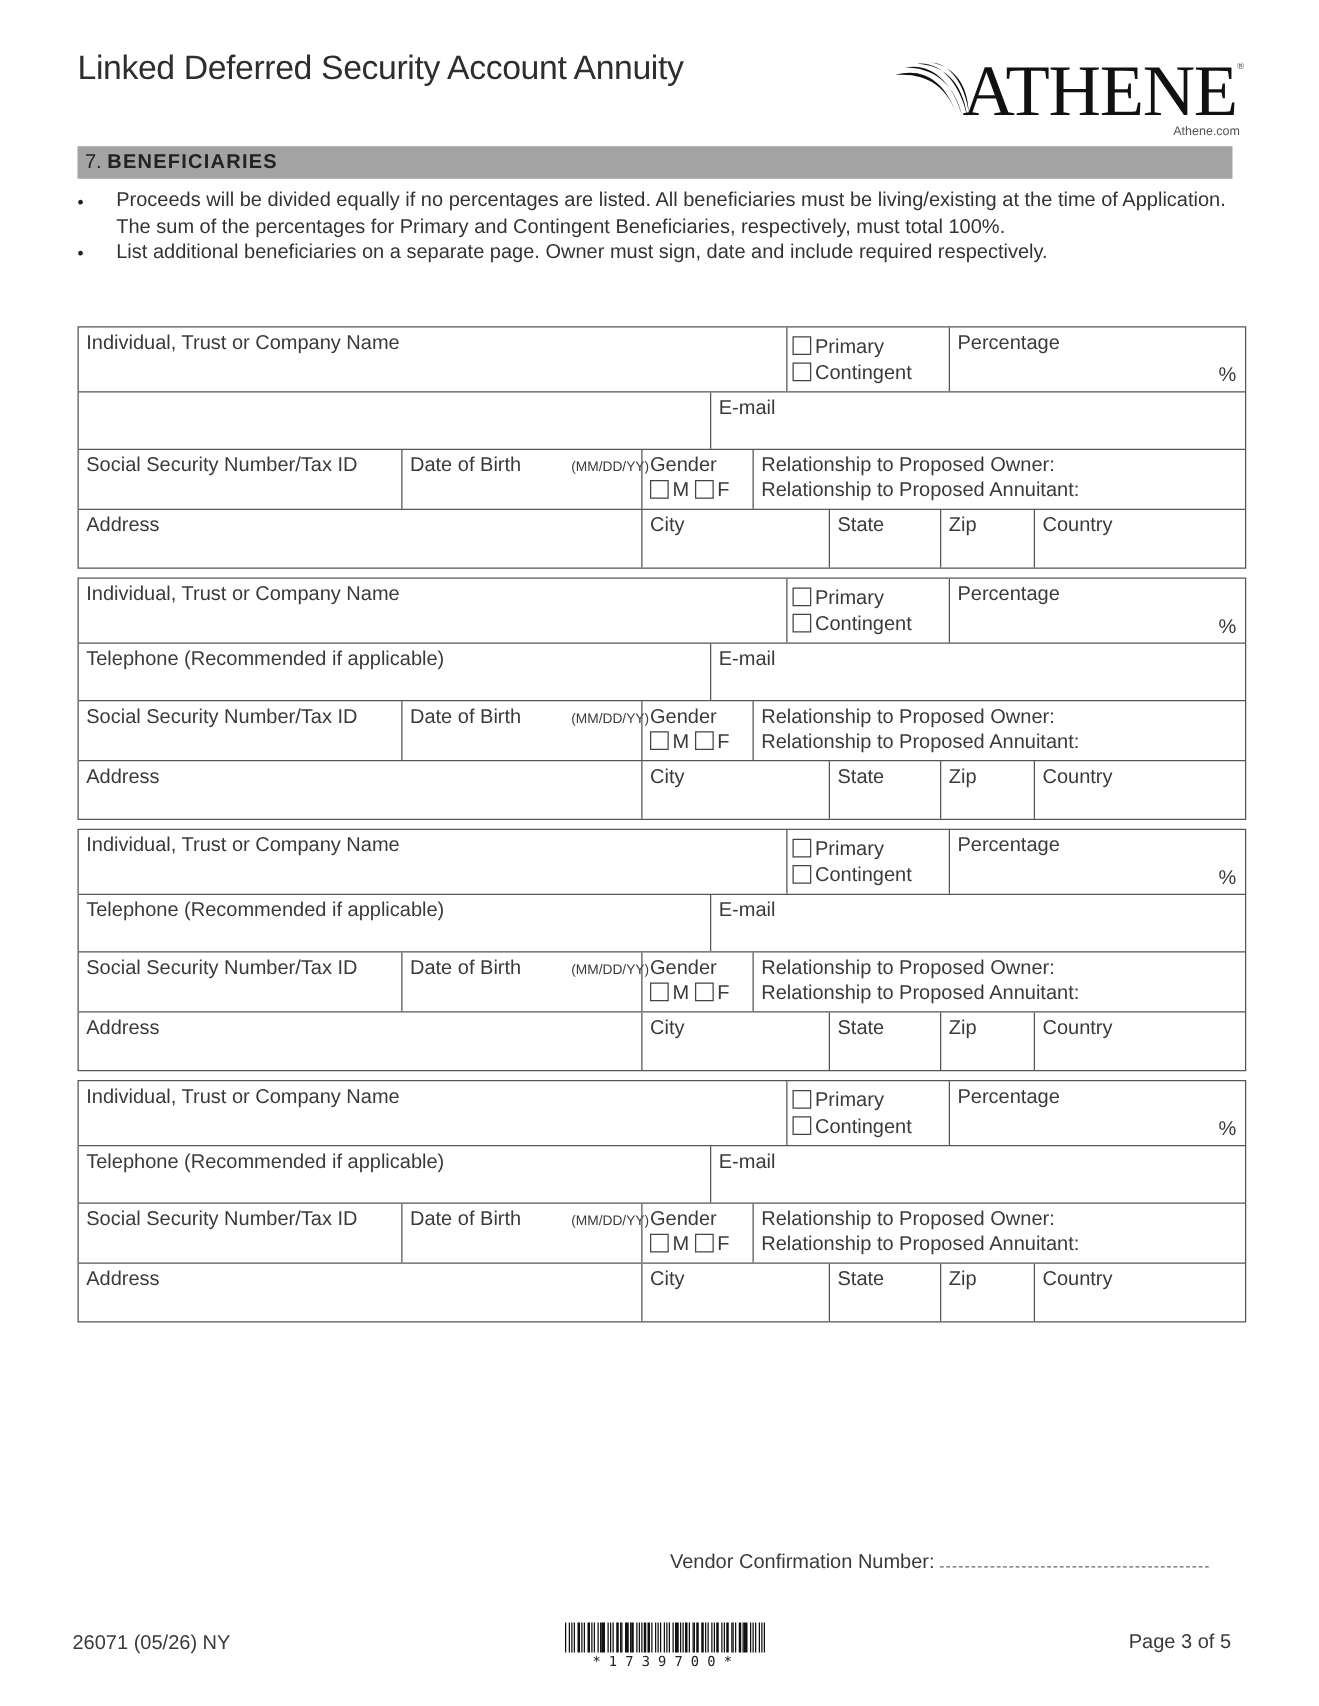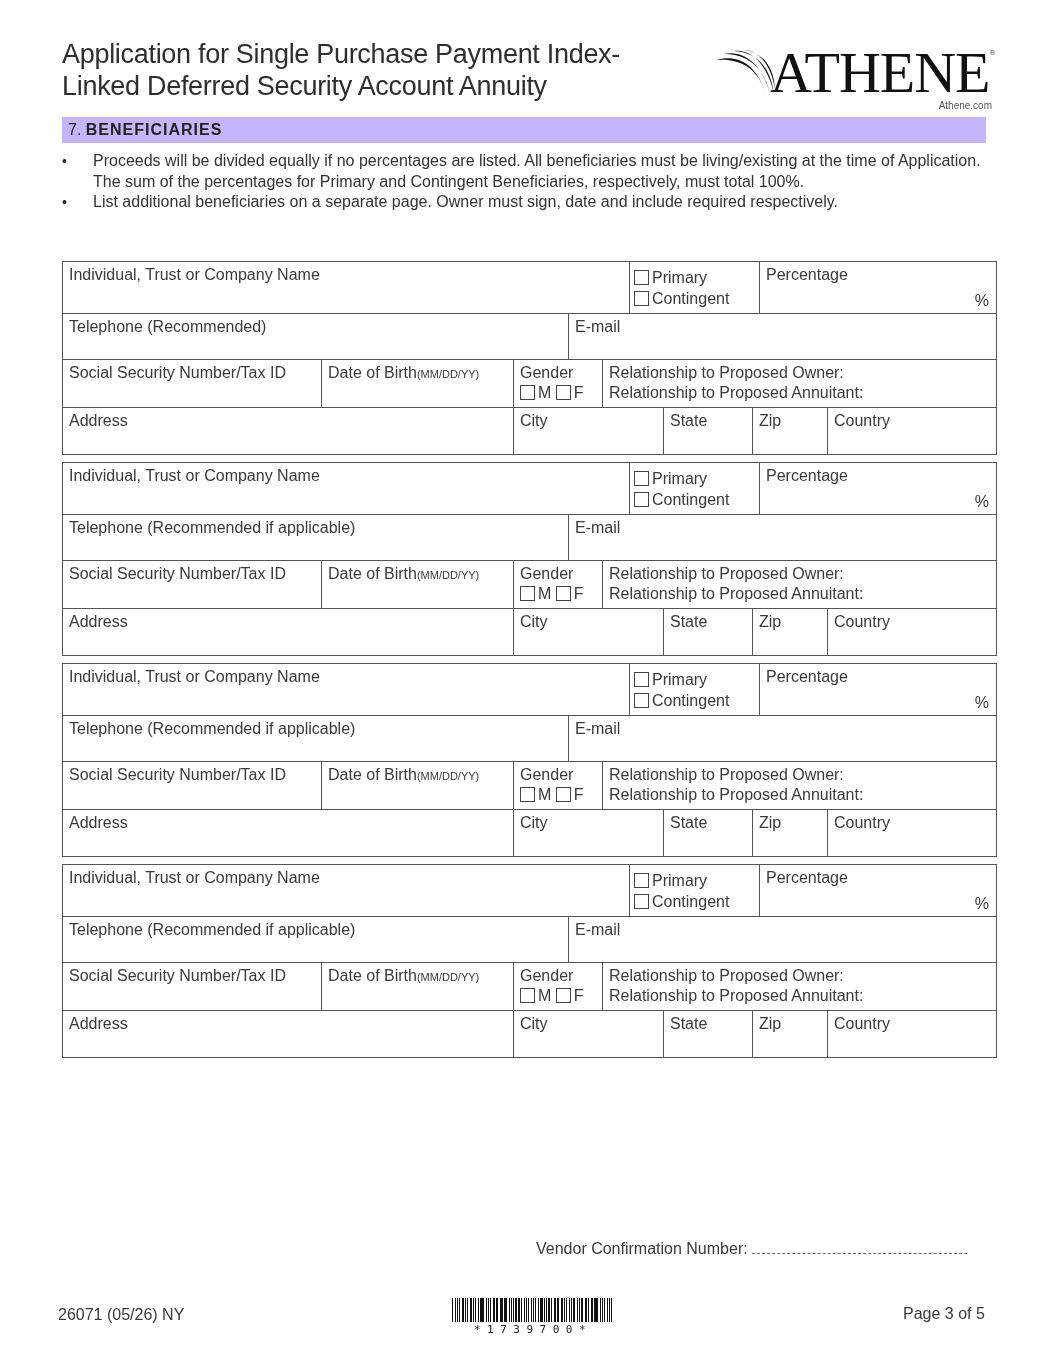--- a/index.html
+++ b/index.html
@@ -6,52 +6,51 @@
     html, body { width: 1055px; height: 1365px; background: #ffffff; }
     body { position: relative; font-family: "DejaVu Sans", sans-serif; color: #3a3a3a; overflow: hidden; }
 
     .title { position: absolute; left: 62px; top: 38px; font-size: 27px; line-height: 32px; color: #2e2e2e; font-weight: 300; letter-spacing: -0.3px; font-family: "Liberation Sans", sans-serif; }
     .logo { position: absolute; left: 714px; top: 46px; width: 282px; height: 70px; }
     .logo-word { position: absolute; left: 56px; top: 0; font-family: "Liberation Serif", serif; font-size: 58px; line-height: 54px; color: #111; letter-spacing: -1px; }
     .logo-reg { position: absolute; right: 0; top: 3px; font-size: 7px; color: #555; }
     .logo-swoosh { position: absolute; left: 0; top: 4px; width: 62px; height: 48px; }
     .logo-url { position: absolute; right: 4px; top: 54px; font-size: 10px; color: #555; font-family: "Liberation Sans", sans-serif; }
 
-    .section-bar { position: absolute; left: 62px; top: 117px; width: 924px; height: 26px; background: #c4b5fd; font-family: "Liberation Sans", sans-serif; font-size: 16px; line-height: 26px; padding-left: 6px; color: #222; }
+    .section-bar { position: absolute; left: 62px; top: 117px; width: 924px; height: 26px; background: #a3a3a3; font-family: "Liberation Sans", sans-serif; font-size: 16px; line-height: 26px; padding-left: 6px; color: #222; }
     .section-bar .num { font-weight: 400; }
     .section-bar .name { font-weight: 700; letter-spacing: 1px; }
 
     .bullets { position: absolute; left: 62px; top: 151px; width: 940px; font-family: "Liberation Sans", sans-serif; font-size: 16px; line-height: 20.6px; color: #333; list-style: none; }
     .bullets li { position: relative; padding-left: 31px; }
     .bullets li::before { content: "•"; position: absolute; left: 0; top: 0; font-size: 14px; color: #222; }
 
     .block { position: absolute; left: 62px; width: 935px; height: 194px; border: 1.5px solid #555; }
     .row { position: absolute; left: 0; right: 0; border-bottom: 1.5px solid #555; }
     .row.last { border-bottom: none; }
     .cell { position: absolute; top: 0; bottom: 0; border-left: 1.5px solid #555; padding: 3px 6px; font-family: "Liberation Sans", sans-serif; font-size: 16px; line-height: 20px; color: #3a3a3a; white-space: nowrap; }
     .cell.first { border-left: none; }
-    .small { font-size: 11px; }
+    .small { font-size: 11px; padding-left: 40px; }
     .cb { display: inline-block; width: 15px; height: 15px; border: 1.2px solid #444; vertical-align: -2px; margin-right: 3px; cursor: pointer; background: #fff; }
     .pct-sign { position: absolute; right: 7px; bottom: 2px; font-size: 16px; }
     .line2 { display: block; }
 
     .vendor { position: absolute; left: 536px; top: 1240px; font-family: "Liberation Sans", sans-serif; font-size: 16px; color: #3a3a3a; }
     .vendor .blank { display: inline-block; width: 215px; border-bottom: 1px dashed #666; margin-left: 4px; height: 14px; vertical-align: baseline; }
     .footer-code { position: absolute; left: 58px; top: 1306px; font-family: "Liberation Sans", sans-serif; font-size: 16px; color: #3a3a3a; }
     .barcode { position: absolute; left: 452px; top: 1298px; width: 162px; }
     .bars { display: flex; height: 24px; align-items: stretch; }
     .bars span { display: block; background: #111; }
     .barcode-text { font-family: "DejaVu Sans Mono", monospace; font-size: 11px; letter-spacing: 6.5px; color: #222; text-align: center; margin-top: 1px; }
     .page-num { position: absolute; left: 903px; top: 1305px; font-family: "Liberation Sans", sans-serif; font-size: 16px; color: #3a3a3a; }
   </style>
 </head>
 <body>
 
 <div class="title">
-  <div>Application for Single Purchase Payment Index-</div>
   <div>Linked Deferred Security Account Annuity</div>
 </div>
 
 <div class="logo">
   <svg class="logo-swoosh" viewBox="0 0 62 48">
     <path d="M2 10 C22 4 42 12 52 44 C44 18 26 8 2 10 Z" fill="#111"></path>
     <path d="M10 4 C30 0 48 14 56 44 C50 16 32 4 10 4 Z" fill="#111"></path>
     <path d="M20 1 C38 -1 54 16 60 44 C56 14 40 2 20 1 Z" fill="#111"></path>
     <path d="M30 0 C46 0 58 18 61 40 C60 14 46 2 30 0 Z" fill="#111"></path>
   </svg>
@@ -79,23 +78,20 @@
       <div class="cell" style="left:566px;width:130px;padding:5px 4px;line-height:21px;">
         <span class="line2"><span class="cb"></span><span>Primary</span></span>
         <span class="line2"><span class="cb"></span><span>Contingent</span></span>
       </div>
       <div class="cell" style="left:696px;right:0;">
         <span>Percentage</span>
         <span class="pct-sign">%</span>
       </div>
     </div>
     <div class="row" style="top:52px;height:46px;">
-      <div class="cell first" style="left:0;width:505px;">
-        <span>Telephone (Recommended)</span>
-      </div>
       <div class="cell" style="left:505px;right:0;">
         <span>E-mail</span>
       </div>
     </div>
     <div class="row" style="top:98px;height:48px;">
       <div class="cell first" style="left:0;width:258px;">
         <span>Social Security Number/Tax ID</span>
       </div>
       <div class="cell" style="left:258px;width:192px;">
         <span>Date of Birth</span><span class="small">(MM/DD/YY)</span>

